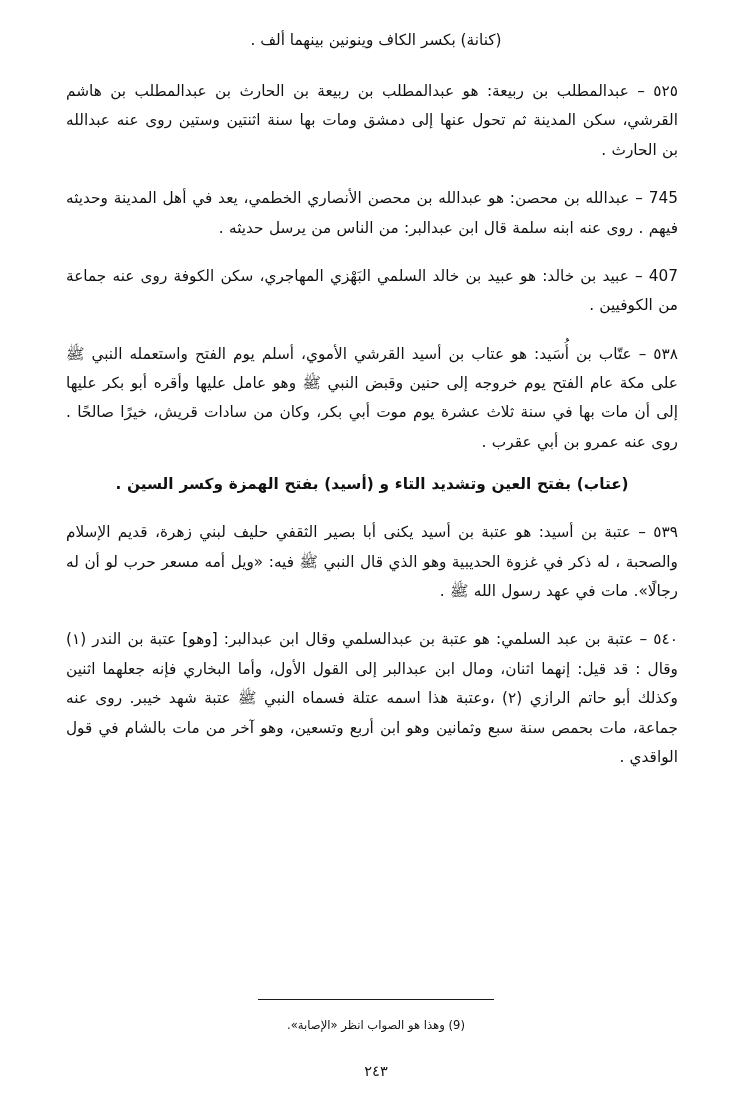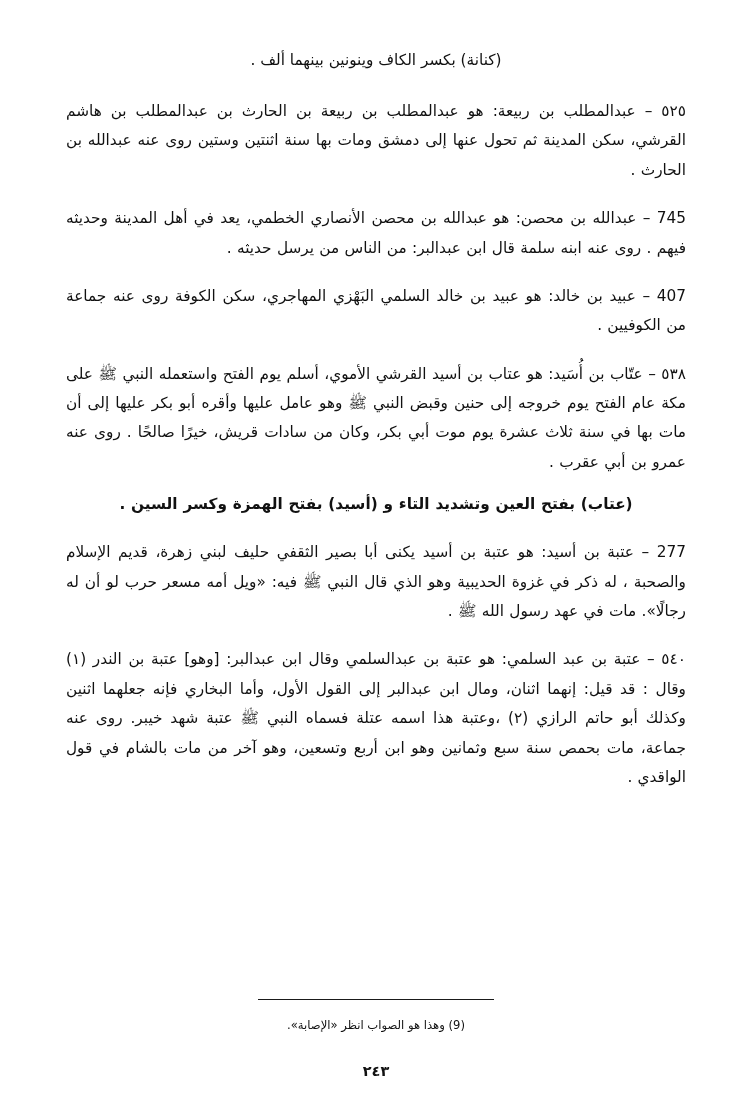--- a/index.html
+++ b/index.html
@@ -12,34 +12,34 @@
     height: 1113px;
     font-family: "DejaVu Sans", "Liberation Sans", sans-serif;
     color: #111111;
     position: relative;
     overflow: hidden;
   }
   .page {
     width: 752px;
     height: 1113px;
     box-sizing: border-box;
-    padding: 46px 66px 30px 66px;
+    padding: 26px 66px 30px 66px;
     position: relative;
     display: flex;
     flex-direction: column;
   }
   .body-area {
     flex: 0 0 auto;
   }
   .para {
     font-size: 15.3px;
     line-height: 1.92;
     text-align: justify;
     text-align-last: right;
-    margin: 0 0 13px 0;
+    margin: 0 8px 13px 0;
     letter-spacing: 0;
     word-spacing: 0.5px;
   }
   .para.centered {
     text-align: center;
     text-align-last: center;
     font-weight: bold;
   }
   .p-top {
     font-size: 15.3px;
@@ -61,21 +61,21 @@
   .footnote {
     font-size: 11.6px;
     line-height: 1.95;
     text-align: center;
     margin: 0 0 3px 0;
     color: #111;
   }
   .page-number {
     text-align: center;
     font-size: 14.5px;
-    font-weight: bold;
+    font-weight: normal;
     letter-spacing: 1px;
     margin-top: 26px;
     margin-bottom: 4px;
   }
 </style>
 </head>
 <body>
 
 <div class="page">
 
@@ -94,21 +94,21 @@
     <p class="para">407 – عبيد بن خالد: هو عبيد بن خالد السلمي البَهْزي المهاجري، سكن الكوفة روى عنه جماعة من الكوفيين .</p>
 
     <div class="spacer-sm"></div>
 
     <p class="para">٥٣٨ – عتّاب بن أُسَيد: هو عتاب بن أسيد القرشي الأموي، أسلم يوم الفتح واستعمله النبي ﷺ على مكة عام الفتح يوم خروجه إلى حنين وقبض النبي ﷺ وهو عامل عليها وأقره أبو بكر عليها إلى أن مات بها في سنة ثلاث عشرة يوم موت أبي بكر، وكان من سادات قريش، خيرًا صالحًا . روى عنه عمرو بن أبي عقرب .</p>
 
     <p class="para centered">(عتاب) بفتح العين وتشديد التاء و (أسيد) بفتح الهمزة وكسر السين .</p>
 
     <div class="spacer-sm"></div>
 
-    <p class="para">277 – عتبة بن أسيد: هو عتبة بن أسيد يكنى أبا بصير الثقفي حليف لبني زهرة، قديم الإسلام والصحبة ، له ذكر في غزوة الحديبية وهو الذي قال النبي ﷺ فيه: «ويل أمه مسعر حرب لو أن له رجالًا». مات في عهد رسول الله ﷺ .</p>
+    <p class="para">٥٣٩ – عتبة بن أسيد: هو عتبة بن أسيد يكنى أبا بصير الثقفي حليف لبني زهرة، قديم الإسلام والصحبة ، له ذكر في غزوة الحديبية وهو الذي قال النبي ﷺ فيه: «ويل أمه مسعر حرب لو أن له رجالًا». مات في عهد رسول الله ﷺ .</p>
 
     <div class="spacer-sm"></div>
 
     <p class="para">٥٤٠ – عتبة بن عبد السلمي: هو عتبة بن عبدالسلمي وقال ابن عبدالبر: [وهو] عتبة بن الندر (١) وقال : قد قيل: إنهما اثنان، ومال ابن عبدالبر إلى القول الأول، وأما البخاري فإنه جعلهما اثنين وكذلك أبو حاتم الرازي (٢) ،وعتبة هذا اسمه عتلة فسماه النبي ﷺ عتبة شهد خيبر. روى عنه جماعة، مات بحمص سنة سبع وثمانين وهو ابن أربع وتسعين، وهو آخر من مات بالشام في قول الواقدي .</p>
 
   </div>
 
   <div class="footnote-zone">
     <div class="footnote-rule"></div>
     <p class="footnote">(9) وهذا هو الصواب انظر «الإصابة».</p>

